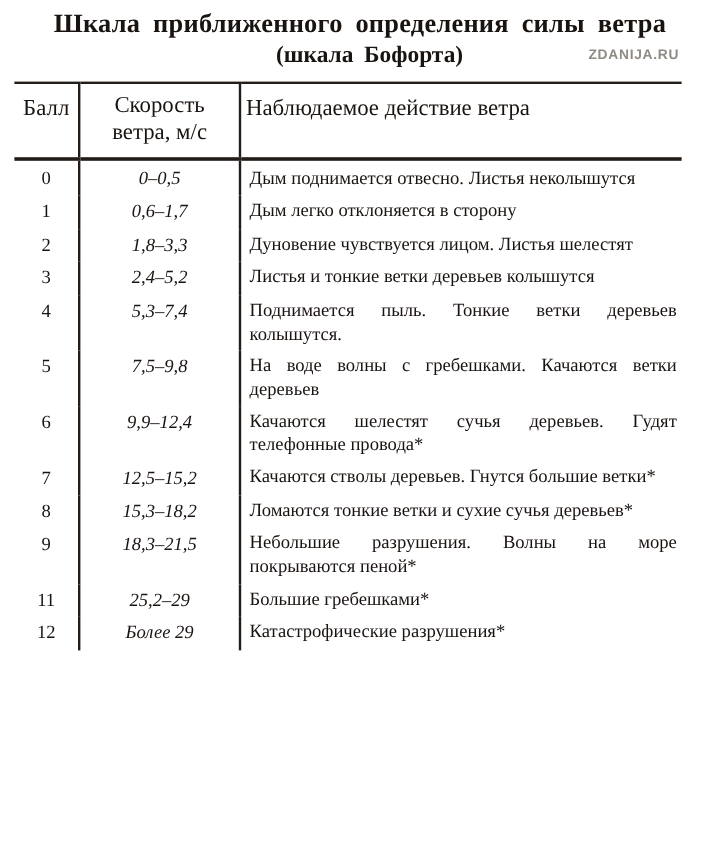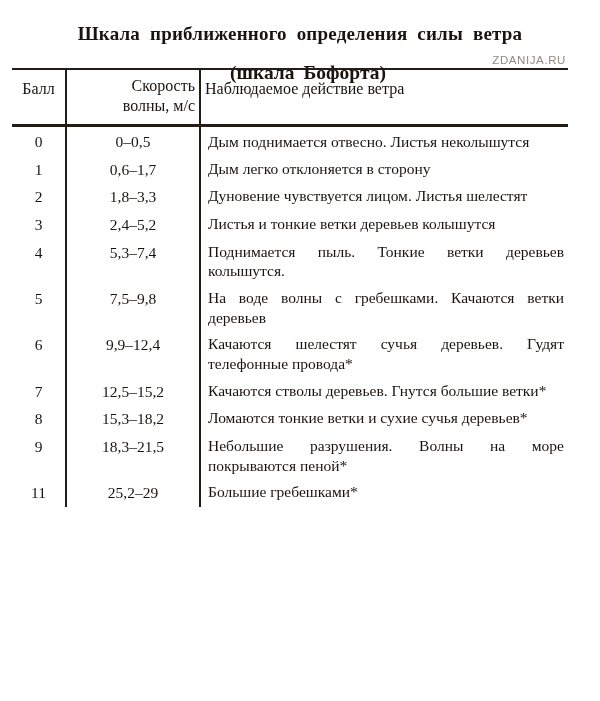--- a/index.html
+++ b/index.html
@@ -23,43 +23,43 @@
     height: 701px;
     box-sizing: border-box;
   }
 
   
   .title-block {
     padding-top: 7px;
     text-align: center;
   }
   .doc-title {
-    font-size: 19px;
+    font-size: 22px;
     font-weight: bold;
     letter-spacing: 0.2px;
     word-spacing: 5px;
     line-height: 1.18;
-    margin: 16px 28px;
+    margin: 0 28px;
   }
   .doc-subtitle {
     font-size: 19.5px;
     font-weight: bold;
     word-spacing: 4px;
     line-height: 1.2;
     margin: 2px 0 0 16px;
   }
 
   
   .watermark {
     position: absolute;
-    top: 54px;
+    top: 40px;
     right: 34px;
     font-family: "Liberation Sans", "DejaVu Sans", sans-serif;
     font-size: 11.5px;
-    font-weight: normal;
+    font-weight: bold;
     letter-spacing: 0.6px;
     color: #8f8a84;
     z-index: 1;
   }
 
   
   .table-wrap {
     position: absolute;
     top: 68px;
     left: 12px;
@@ -76,28 +76,28 @@
   table.beaufort col.c-desc   { width: 368px; }
 
   
   table.beaufort thead tr.head-row th {
     border-top: 2.5px solid #231c17;
     border-bottom: 3px solid #231c17;
     padding: 6px 4px 9px 4px;
     font-weight: normal;
     vertical-align: top;
     line-height: 1.22;
-    font-size: 16px;
+    font-size: 19px;
   }
   table.beaufort thead tr.head-row th.h-score {
     text-align: center;
     padding-top: 9px;
   }
   table.beaufort thead tr.head-row th.h-speed {
-    text-align: right;
+    text-align: center;
     border-left: 2px solid #231c17;
   }
   table.beaufort thead tr.head-row th.h-desc {
     text-align: left;
     border-left: 2.5px solid #231c17;
     padding-top: 9px;
   }
 
   table.beaufort tbody td {
     vertical-align: top;
@@ -106,20 +106,21 @@
     font-size: 15.5px;
   }
   table.beaufort tbody td.t-score {
     text-align: center;
     padding-top: 4px;
   }
   table.beaufort tbody td.t-speed {
     text-align: center;
     border-left: 2px solid #231c17;
     padding-top: 4px;
+    font-style: italic;
   }
   table.beaufort tbody td.t-desc {
     border-left: 2.5px solid #231c17;
     text-align: justify;
     text-align-last: left;
     padding-left: 7px;
     padding-right: 4px;
     hyphens: manual;
   }
   table.beaufort tbody tr:first-child td {
@@ -143,21 +144,21 @@
       <colgroup>
         <col class="c-score">
         <col class="c-speed">
         <col class="c-desc">
       </colgroup>
       <thead>
         <tr class="head-row">
           <th class="h-score">Балл</th>
           <th class="h-speed">
             <span>Скорость</span><br>
-            <span>волны, м/с</span>
+            <span>ветра, м/с</span>
           </th>
           <th class="h-desc">Наблюдаемое действие ветра</th>
         </tr>
       </thead>
       <tbody id="table-body">
           <tr>
             <td class="t-score">0</td>
             <td class="t-speed">0–0,5</td>
             <td class="t-desc">Дым поднимается отвесно. Листья не­колышутся</td>
           </tr>
@@ -204,17 +205,22 @@
           <tr>
             <td class="t-score">9</td>
             <td class="t-speed">18,3–21,5</td>
             <td class="t-desc">Небольшие разрушения. Волны на мо­ре покрываются пеной*</td>
           </tr>
           <tr>
             <td class="t-score">11</td>
             <td class="t-speed">25,2–29</td>
             <td class="t-desc">Большие гребешками*</td>
           </tr>
+          <tr>
+            <td class="t-score">12</td>
+            <td class="t-speed">Более 29</td>
+            <td class="t-desc">Катастрофические разрушения*</td>
+          </tr>
         </tbody>
     </table>
   </div>
 
 </div>
 
 </body></html>

